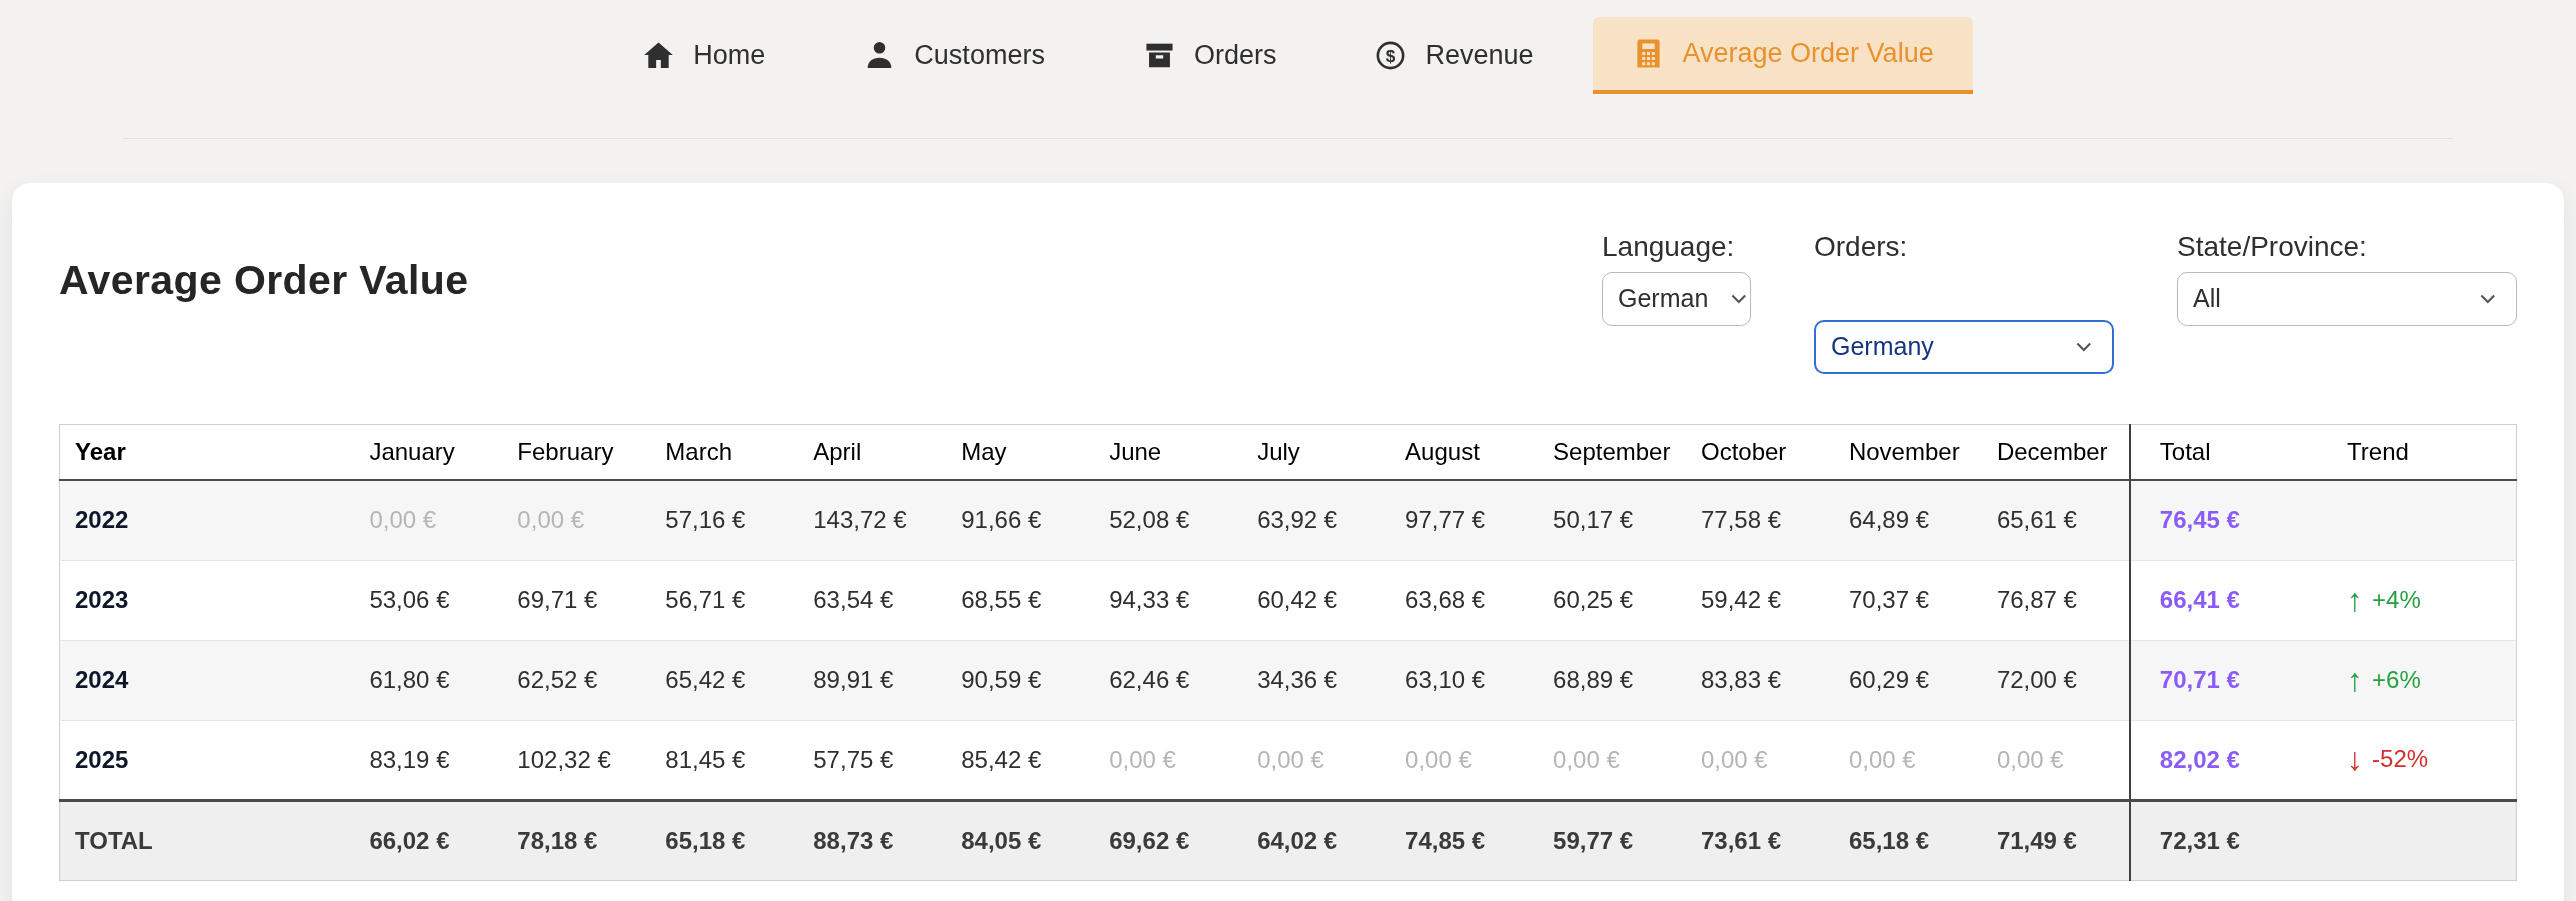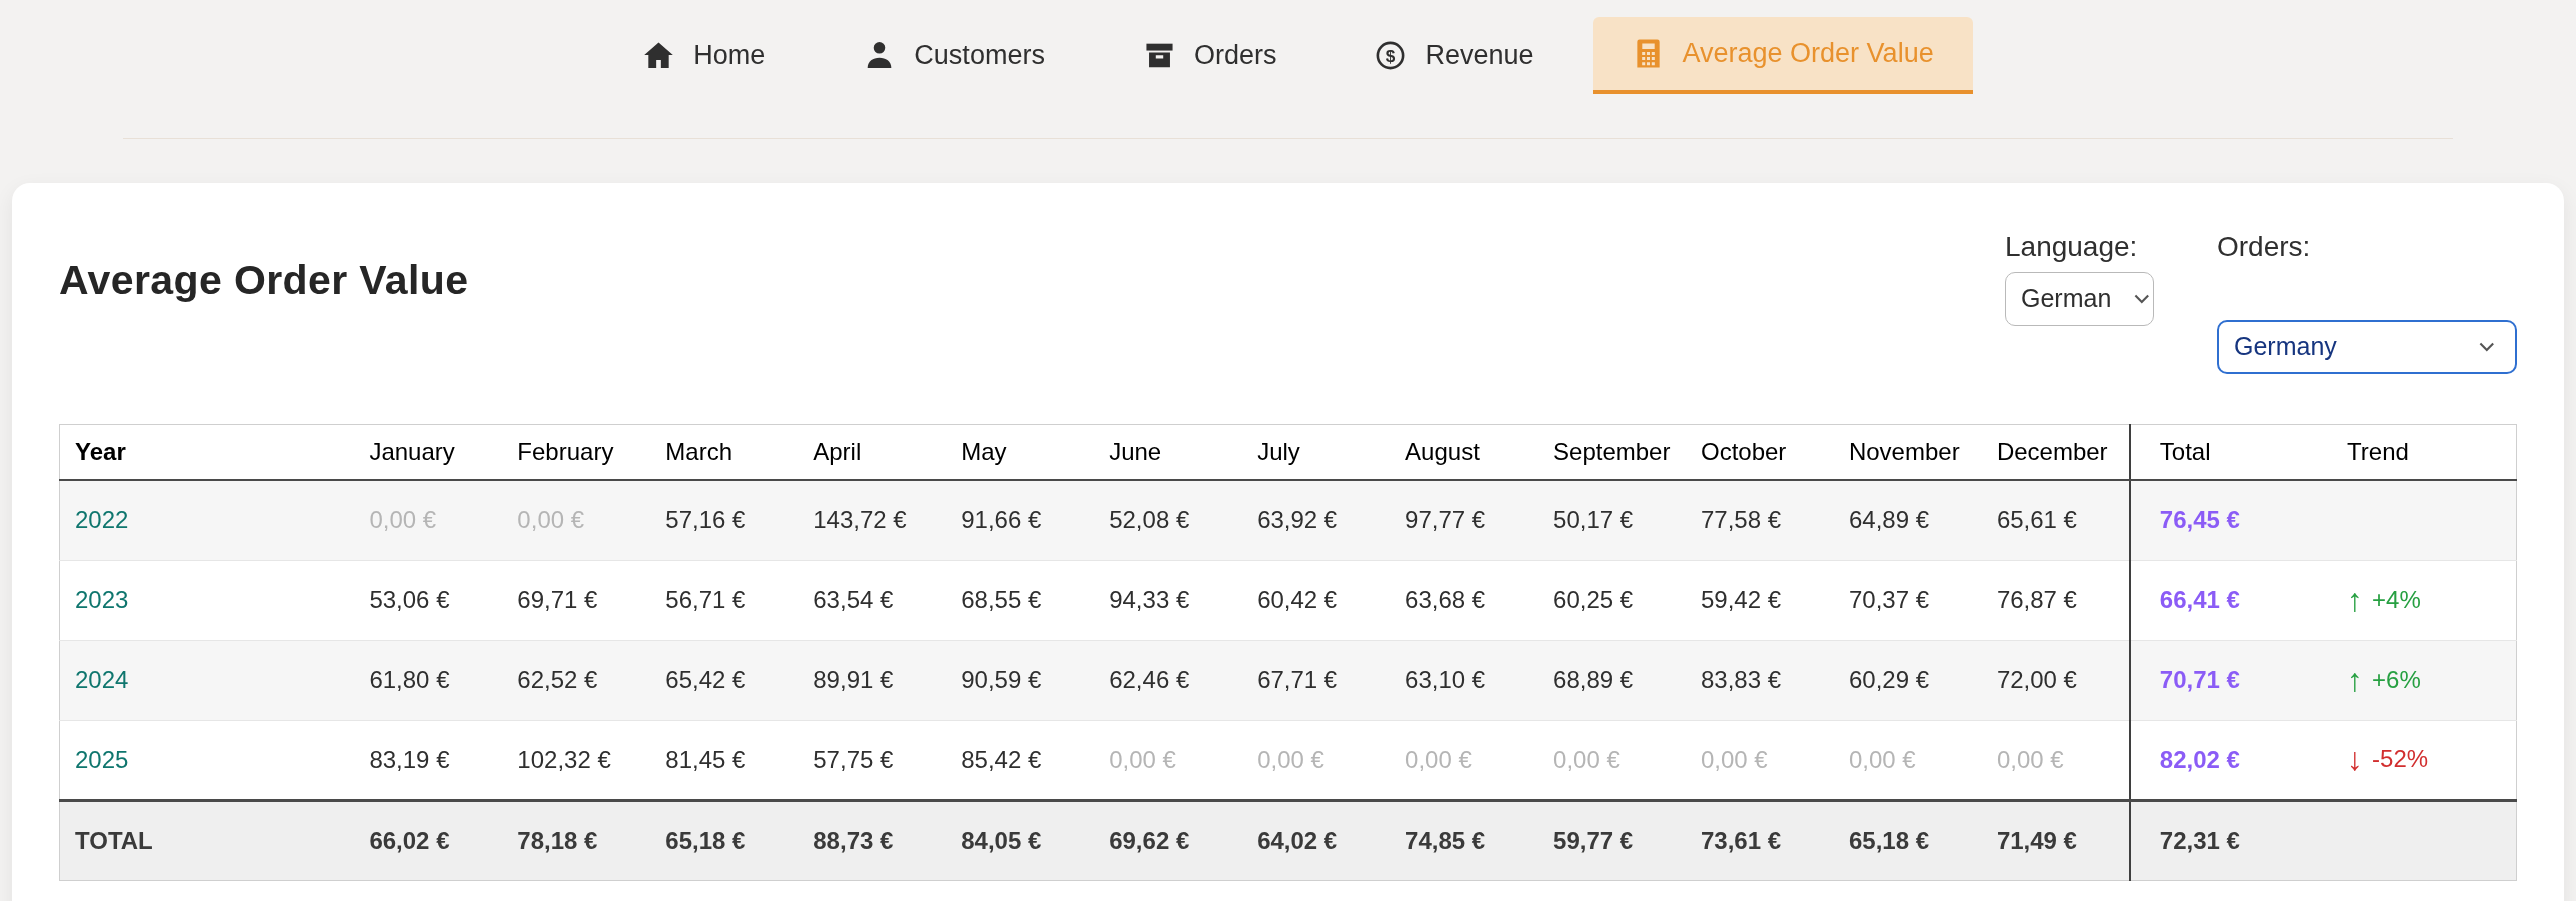--- a/index.html
+++ b/index.html
@@ -115,21 +115,21 @@
   thead th { font-weight: 400; color: #000000; border-bottom: 2.3px solid #4a4a4a; }
   thead th.th-year { font-weight: 700; }
   tbody tr { height: 80px; }
   tbody tr + tr { border-top: 1.5px solid #e6e6e6; }
   tr.row-striped { background: #f6f6f6; }
   tr.row-total {
     background: #efefef;
     border-top: 3px solid #4a4a4a;
   }
   tr.row-total td { font-weight: 700; color: #3a3a3a; }
-  td.cell-year { font-weight: 400; color: #0f766e; }
+  td.cell-year { font-weight: 700; color: #0f172a; }
   td.cell-total { font-weight: 700; color: #8b5cf6; }
   .col-sep { border-left: 2.3px solid #3f3f3f; }
   td.cell-total, th.th-total { padding-left: 29px; }
   td.cell-trend, th.th-trend { padding-left: 29px; }
   .muted { color: #b5b5b5; }
   .trend {
     display: inline-flex;
     align-items: center;
     gap: 9px;
     font-size: 24px;
@@ -202,20 +202,29 @@
           <span>German</span>
           <svg class="chev" viewBox="0 0 24 24">
               <path d="M6 9l6 6 6-6" fill="none" stroke="#555" stroke-width="2"></path>
             </svg>
         </div>
       </div>
       <div class="filter-block">
         <span class="filter-label">Orders:</span>
         <div class="select select-country">
           <span>Germany</span>
+          <svg class="chev" viewBox="0 0 24 24">
+              <path d="M6 9l6 6 6-6" fill="none" stroke="#555" stroke-width="2"></path>
+            </svg>
+        </div>
+      </div>
+      <div class="filter-block">
+        <span class="filter-label">State/Province:</span>
+        <div class="select select-state">
+          <span>All</span>
           <svg class="chev" viewBox="0 0 24 24">
               <path d="M6 9l6 6 6-6" fill="none" stroke="#555" stroke-width="2"></path>
             </svg>
         </div>
       </div>
     </div>
   </div>
 
   <div class="table-wrap">
     <table id="aov-table">
@@ -294,21 +303,21 @@
               </span></td>
           </tr>
           <tr class="row-striped">
             <td class="cell-year">2024</td>
             <td class="cell-month">61,80 €</td>
             <td class="cell-month">62,52 €</td>
             <td class="cell-month">65,42 €</td>
             <td class="cell-month">89,91 €</td>
             <td class="cell-month">90,59 €</td>
             <td class="cell-month">62,46 €</td>
-            <td class="cell-month">67,71 €</td>
+            <td class="cell-month">34,36 €</td>
             <td class="cell-month">63,10 €</td>
             <td class="cell-month">68,89 €</td>
             <td class="cell-month">83,83 €</td>
             <td class="cell-month">60,29 €</td>
             <td class="cell-month">72,00 €</td>
             <td class="cell-total col-sep">70,71 €</td>
             <td class="cell-trend"><span class="trend up">
                 <span class="arrow">↑</span>
                 <span>+6%</span>
               </span></td>

